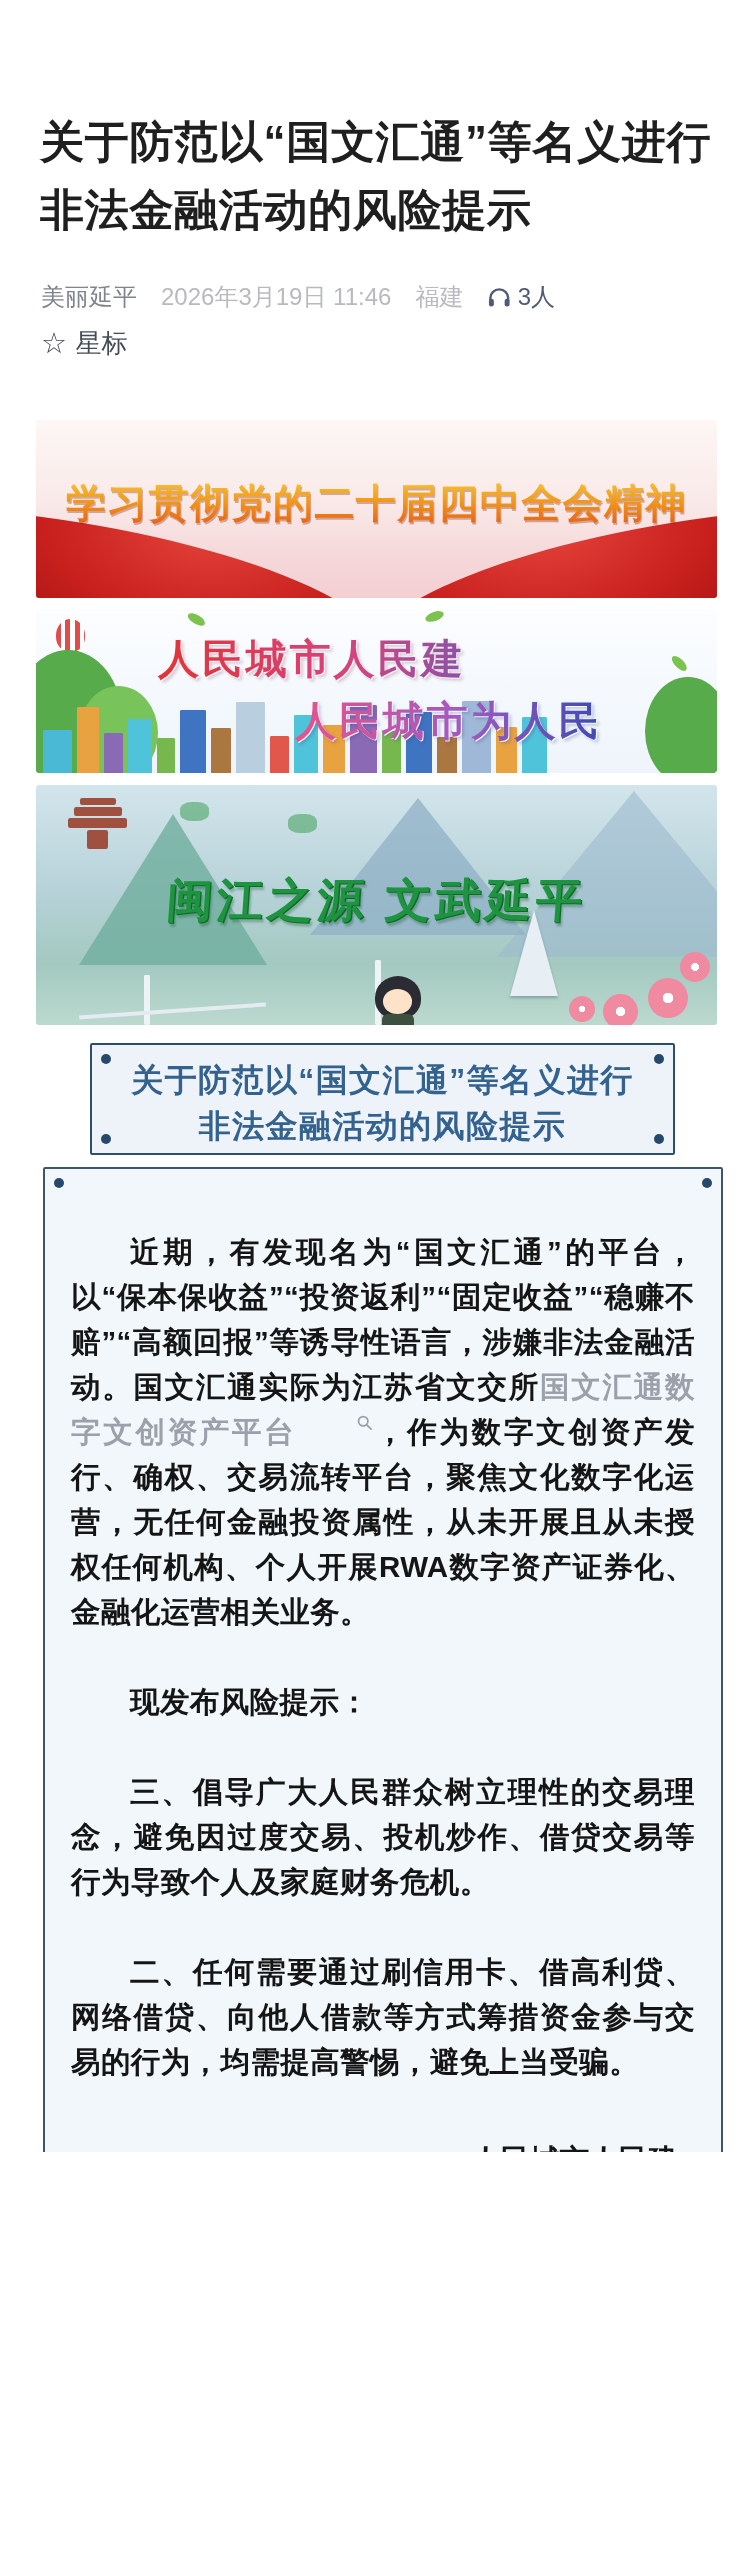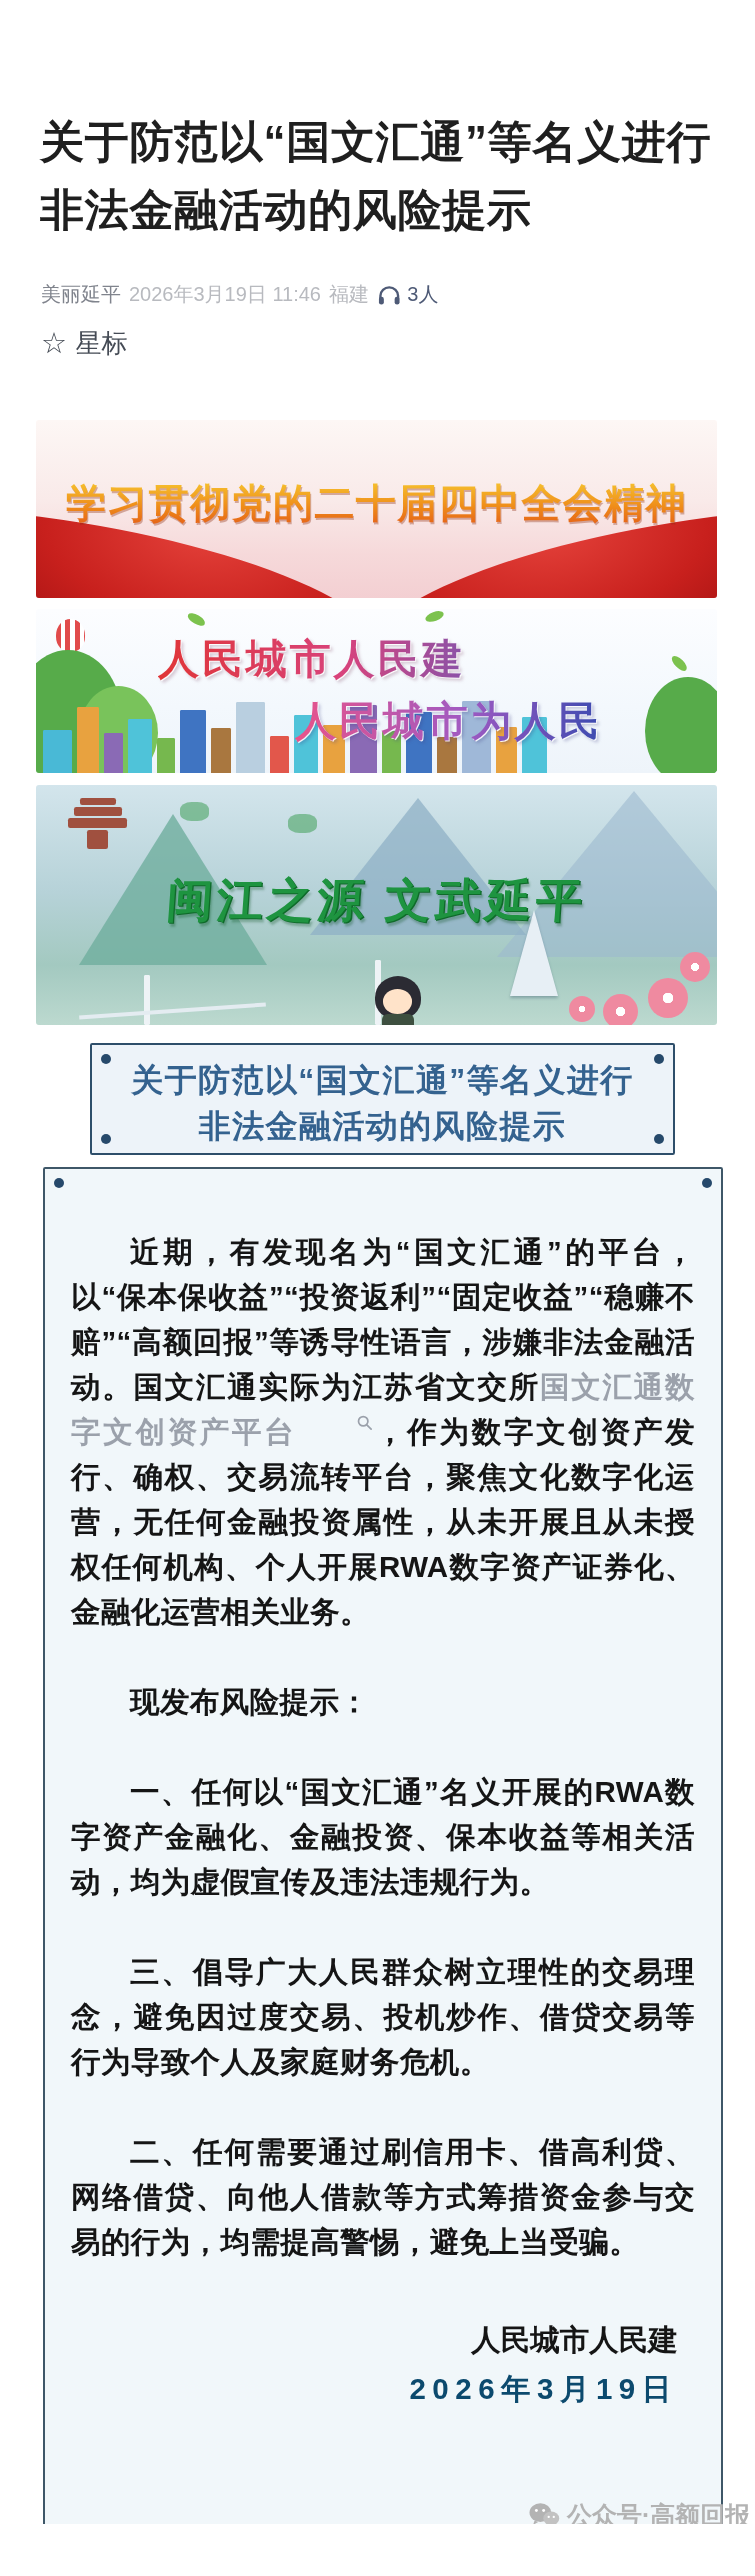--- a/index.html
+++ b/index.html
@@ -1,23 +1,23 @@
 <!DOCTYPE html>
 <html style="font-size:11.5px"><head>
 <meta charset="utf-8">
 <style>
   html,body{margin:0;padding:0;background:#ffffff;}
   body{font-family:"Liberation Sans","DejaVu Sans",sans-serif;}
-  .page{position:relative;width:756px;height:2524px;background:#ffffff;overflow:hidden;}
+  .page{position:relative;width:756px;height:2152px;background:#ffffff;overflow:hidden;}
 
   
   .title{position:absolute;left:40px;top:108px;width:685px;
          font-size:44px;line-height:68px;font-weight:800;color:#1f1f1f;letter-spacing:0.7px;}
-  .byline{position:absolute;left:41px;top:281px;width:685px;display:flex;align-items:flex-end;gap:8px;
-          font-size:20px;}
+  .byline{position:absolute;left:41px;top:281px;width:685px;display:flex;align-items:flex-end;gap:24px;
+          font-size:24px;}
   .byline .author{color:#80848d;}
   .byline .date{color:#b8babf;}
   .byline .loc{color:#b8babf;}
   .byline .listen{color:#4e5a76;display:flex;align-items:center;gap:5.8px;}
   .starrow{position:absolute;left:41px;top:326px;display:flex;align-items:center;gap:8.6px;
            font-size:26px;color:#454b55;}
   .starrow .glyph{font-size:29px;line-height:29px;}
 
   
   .banner{position:absolute;left:36px;width:681px;border-radius:2.9px;overflow:hidden;}
@@ -207,21 +207,20 @@
     <span class="dot tr"></span>
     <span class="dot bl"></span>
     <span class="dot br"></span>
 
     <p><span>近期，有发现名为“国文汇通”的平台，以“保本保收益”“投资返利”“固定收益”“稳赚不赔”“高额回报”等诱导性语言，涉嫌非法金融活动。国文汇通实际为江苏省文交所</span><span class="graylink">国文汇通数字文创资产平台</span><span class="sup-search"><svg width="17.3" height="17.3" viewBox="0 0 24 24">
             <circle cx="10" cy="10" r="6.5" fill="none" stroke="#9ba1ab" stroke-width="2.4"></circle>
             <line x1="15" y1="15" x2="21" y2="21" stroke="#9ba1ab" stroke-width="2.4" stroke-linecap="round"></line>
           </svg></span><span>，作为数字文创资产发行、确权、交易流转平台，聚焦文化数字化运营，无任何金融投资属性，从未开展且从未授权任何机构、个人开展RWA数字资产证券化、金融化运营相关业务。</span></p>
 
     <p>现发布风险提示：</p>
-    <p>一、任何以“国文汇通”名义开展的RWA数字资产金融化、金融投资、保本收益等相关活动，均为虚假宣传及违法违规行为。</p>
     <p>三、倡导广大人民群众树立理性的交易理念，避免因过度交易、投机炒作、借贷交易等行为导致个人及家庭财务危机。</p>
     <p>二、任何需要通过刷信用卡、借高利贷、网络借贷、向他人借款等方式筹措资金参与交易的行为，均需提高警惕，避免上当受骗。</p>
 
     <div class="sign">
       <div class="org">人民城市人民建</div>
       <div class="sdate">2026年3月19日</div>
     </div>
   </div>
 
   <div class="watermark">

